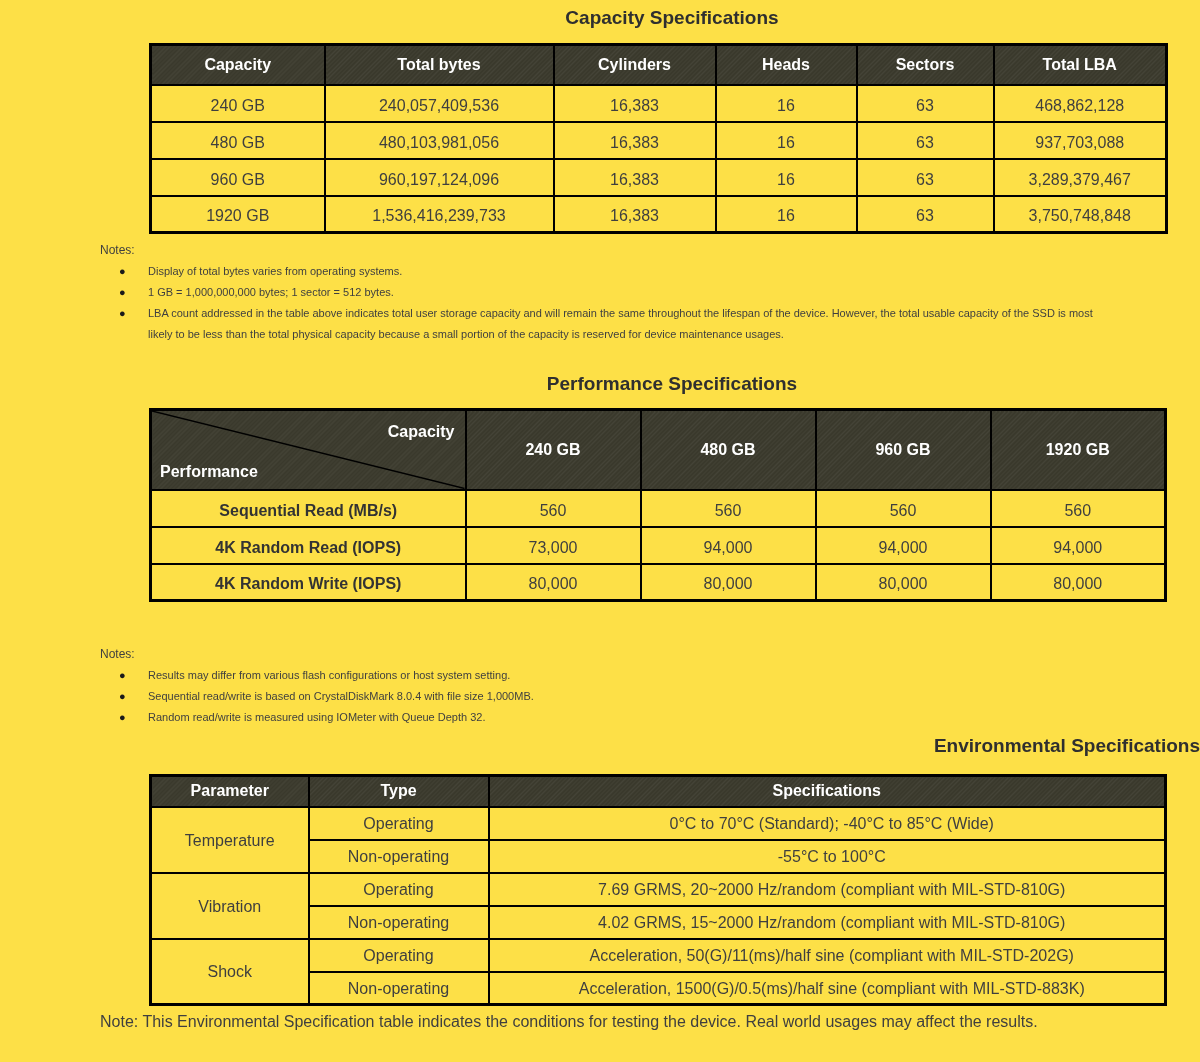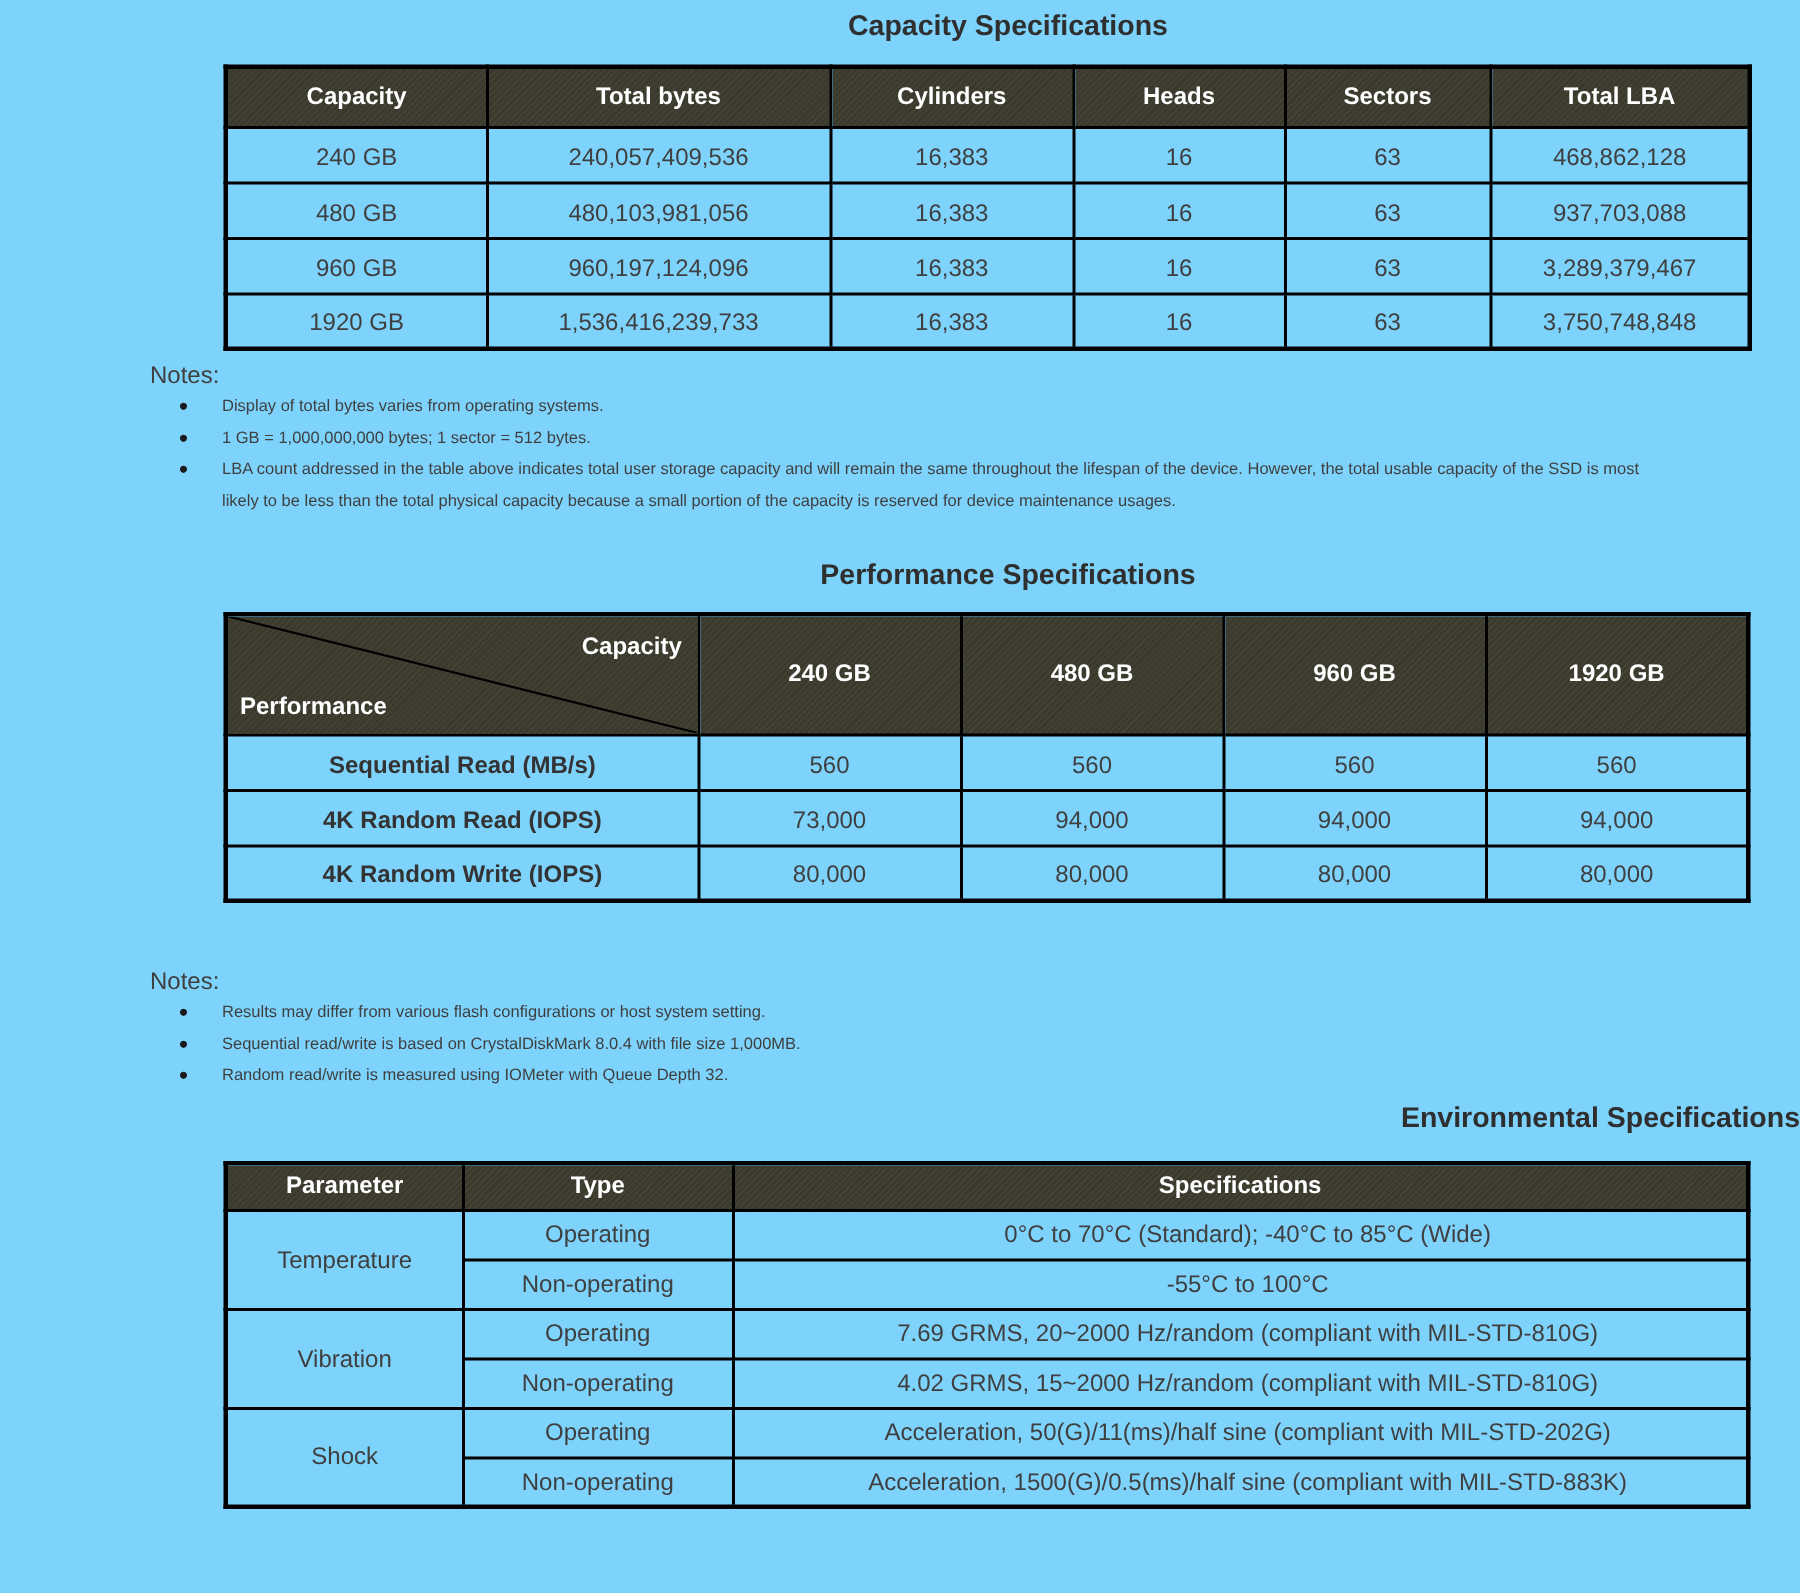--- a/index.html
+++ b/index.html
@@ -9,21 +9,21 @@
     --border: #000000;
   }
   * { box-sizing: border-box; }
   html, body { margin: 0; padding: 0; background: #ffffff; }
   body {
     width: 1200px; height: 1062px;
     font-family: "Liberation Sans", sans-serif;
     color: var(--body-text);
     font-size: 16px;
   }
-  .page { position: relative; width: 1200px; height: 1062px; overflow: hidden; background:#7dd3fc; }
+  .page { position: relative; width: 1200px; height: 1062px; overflow: hidden; background:#fde047; }
 
   .section-title {
     position: absolute;
     left: 0; width: 1200px;
     padding-left: 144px;
     text-align: center;
     font-size: 19px;
     font-weight: bold;
     color: #2f2f2f;
     line-height: 26px;
@@ -80,21 +80,21 @@
   .corner-cell .corner-bottom { position: absolute; bottom: 8px; left: 8px; font-weight: bold; color: var(--header-text); text-align: center; }
 
   #environment-table tr.header-row { height: 31px; }
   #environment-table tr.data-row   { height: 33px; }
   #environment-table td { padding-top: 2px; }
   #environment-table td.spec-cell { text-align: center; padding-left: 10px; }
 
   .notes-block { position: absolute; left: 100px; width: 1020px; line-height: 21px; }
   #capacity-notes    { top: 240px; }
   #performance-notes { top: 644px; }
-  .notes-label { font-size: 16px; color: var(--body-text); }
+  .notes-label { font-size: 12px; color: var(--body-text); }
   .note-item { display: flex; align-items: flex-start; }
   .note-item .bullet {
     flex: 0 0 48px;
     padding-left: 19px;
     font-size: 11px;
     line-height: 21px;
     color: #1a1a1a;
   }
   .note-item .note-text {
     flex: 1 1 auto;
@@ -288,14 +288,15 @@
       <td>Operating</td>
       <td class="spec-cell">Acceleration, 50(G)/11(ms)/half sine (compliant with MIL-STD-202G)</td>
     </tr>
     <tr class="data-row">
       <td>Non-operating</td>
       <td class="spec-cell">Acceleration, 1500(G)/0.5(ms)/half sine (compliant with MIL-STD-883K)</td>
     </tr>
   </tbody>
     </table>
 
+  <div id="environment-note">Note: This Environmental Specification table indicates the conditions for testing the device. Real world usages may affect the results.</div>
 
 </div>
 
 </body></html>

